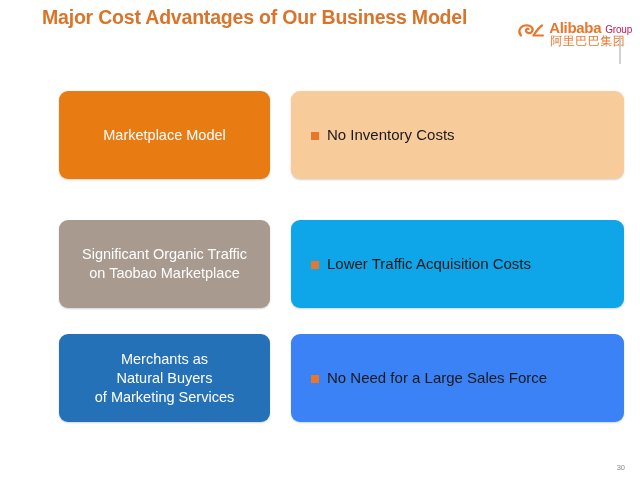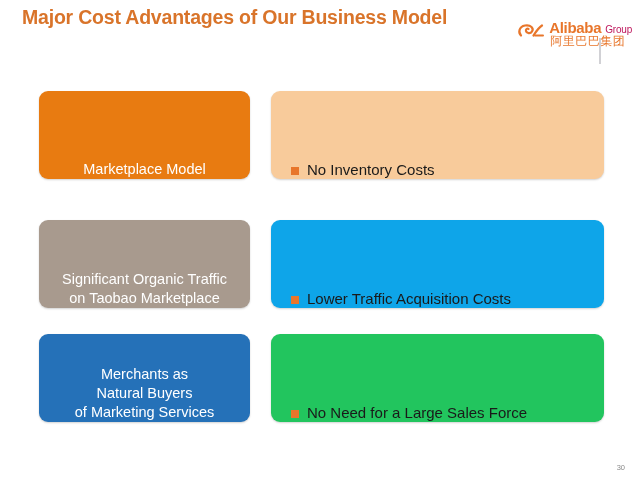--- a/index.html
+++ b/index.html
@@ -13,20 +13,21 @@
     position: relative;
     overflow: hidden;
     font-family: "Liberation Sans", sans-serif;
     -webkit-font-smoothing: antialiased;
   }
 
   .slide {
     position: absolute;
     inset: 0;
     background: #ffffff;
+    margin-left: 20px;
   }
 
   
   .slide-title {
     position: absolute;
     left: 22px;
     top: 6px;
     font-size: 19.5px;
     font-weight: bold;
     color: #D9742A;
@@ -99,21 +100,21 @@
   }
   .row-1 { top: 91px; }
   .row-2 { top: 220px; text-decoration: underline; }
   .row-3 { top: 334px; }
 
   .box {
     position: absolute;
     border-radius: 9px;
     box-sizing: border-box;
     display: flex;
-    align-items: flex-end;
+    align-items: center;
     box-shadow: 0 1px 2px rgba(0,0,0,0.18);
   }
 
   .box-left {
     left: 39px;
     width: 211px;
     height: 88px;
     justify-content: center;
     text-align: center;
     padding: 0 8px;
@@ -152,21 +153,21 @@
     line-height: 18px;
     white-space: nowrap;
   }
 
   
   .fill-orange       { background: #E87B11; }
   .fill-orange-light { background: #F8CB9B; }
   .fill-taupe        { background: #A89A8E; }
   .fill-gray-light   { background: #0ea5e9; }
   .fill-blue         { background: #2571B8; }
-  .fill-blue-light   { background: #22c55e; }
+  .fill-blue-light   { background: #3b82f6; }
 
   .page-number {
     position: absolute;
     right: 15px;
     bottom: 8px;
     font-size: 7.5px;
     color: #8A8A8A;
     font-family: "Liberation Sans", sans-serif;
   }
 </style>

